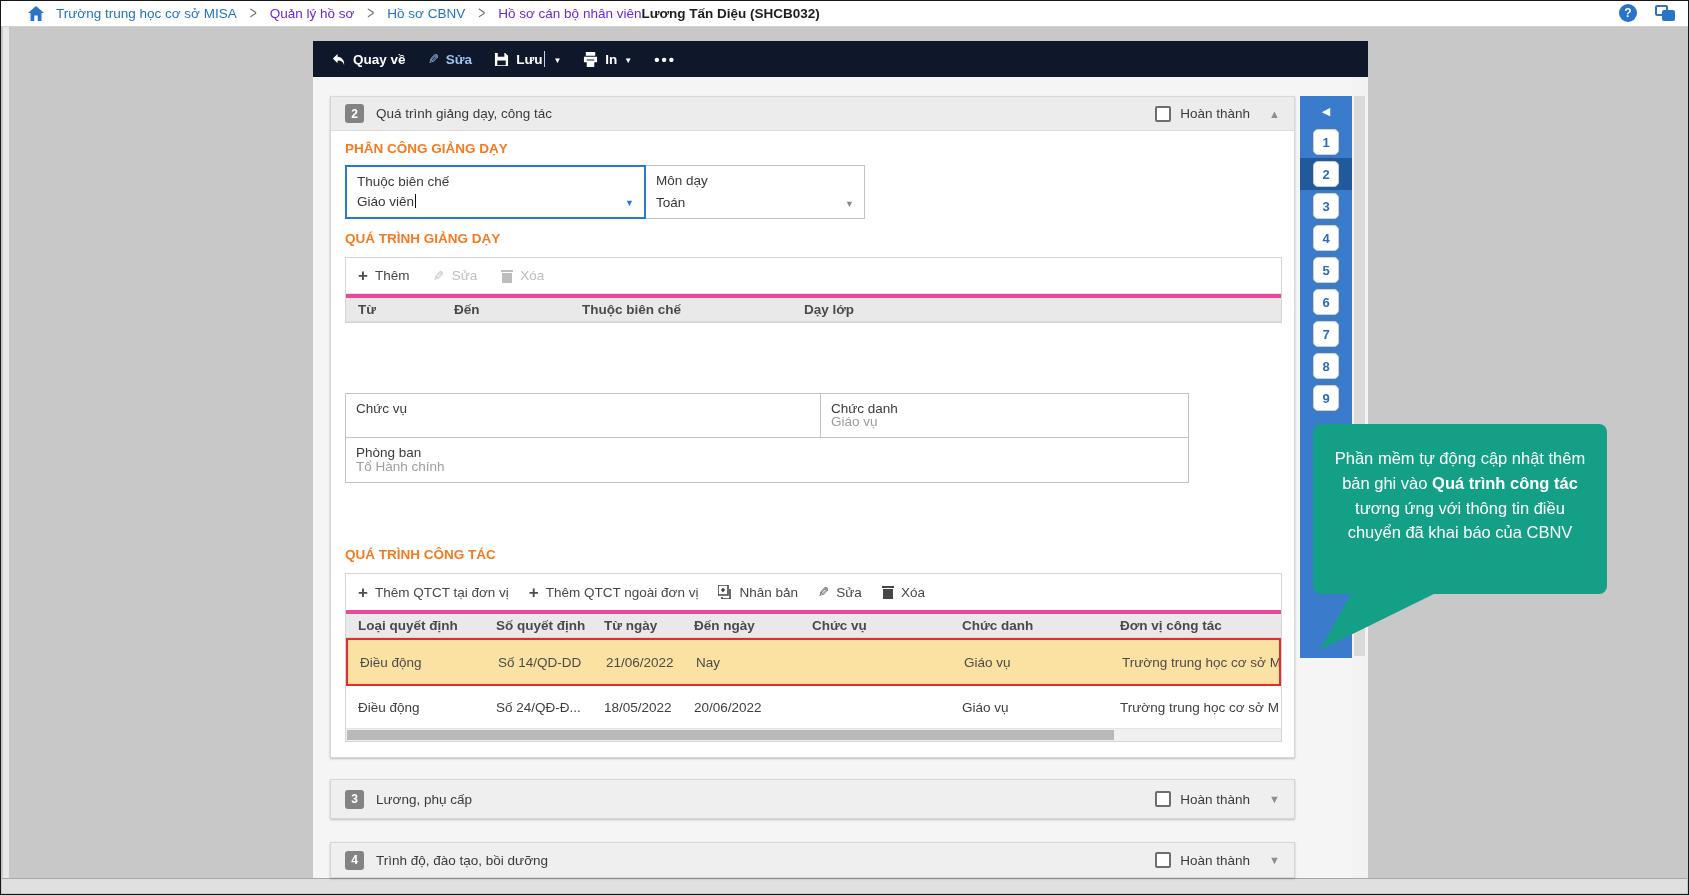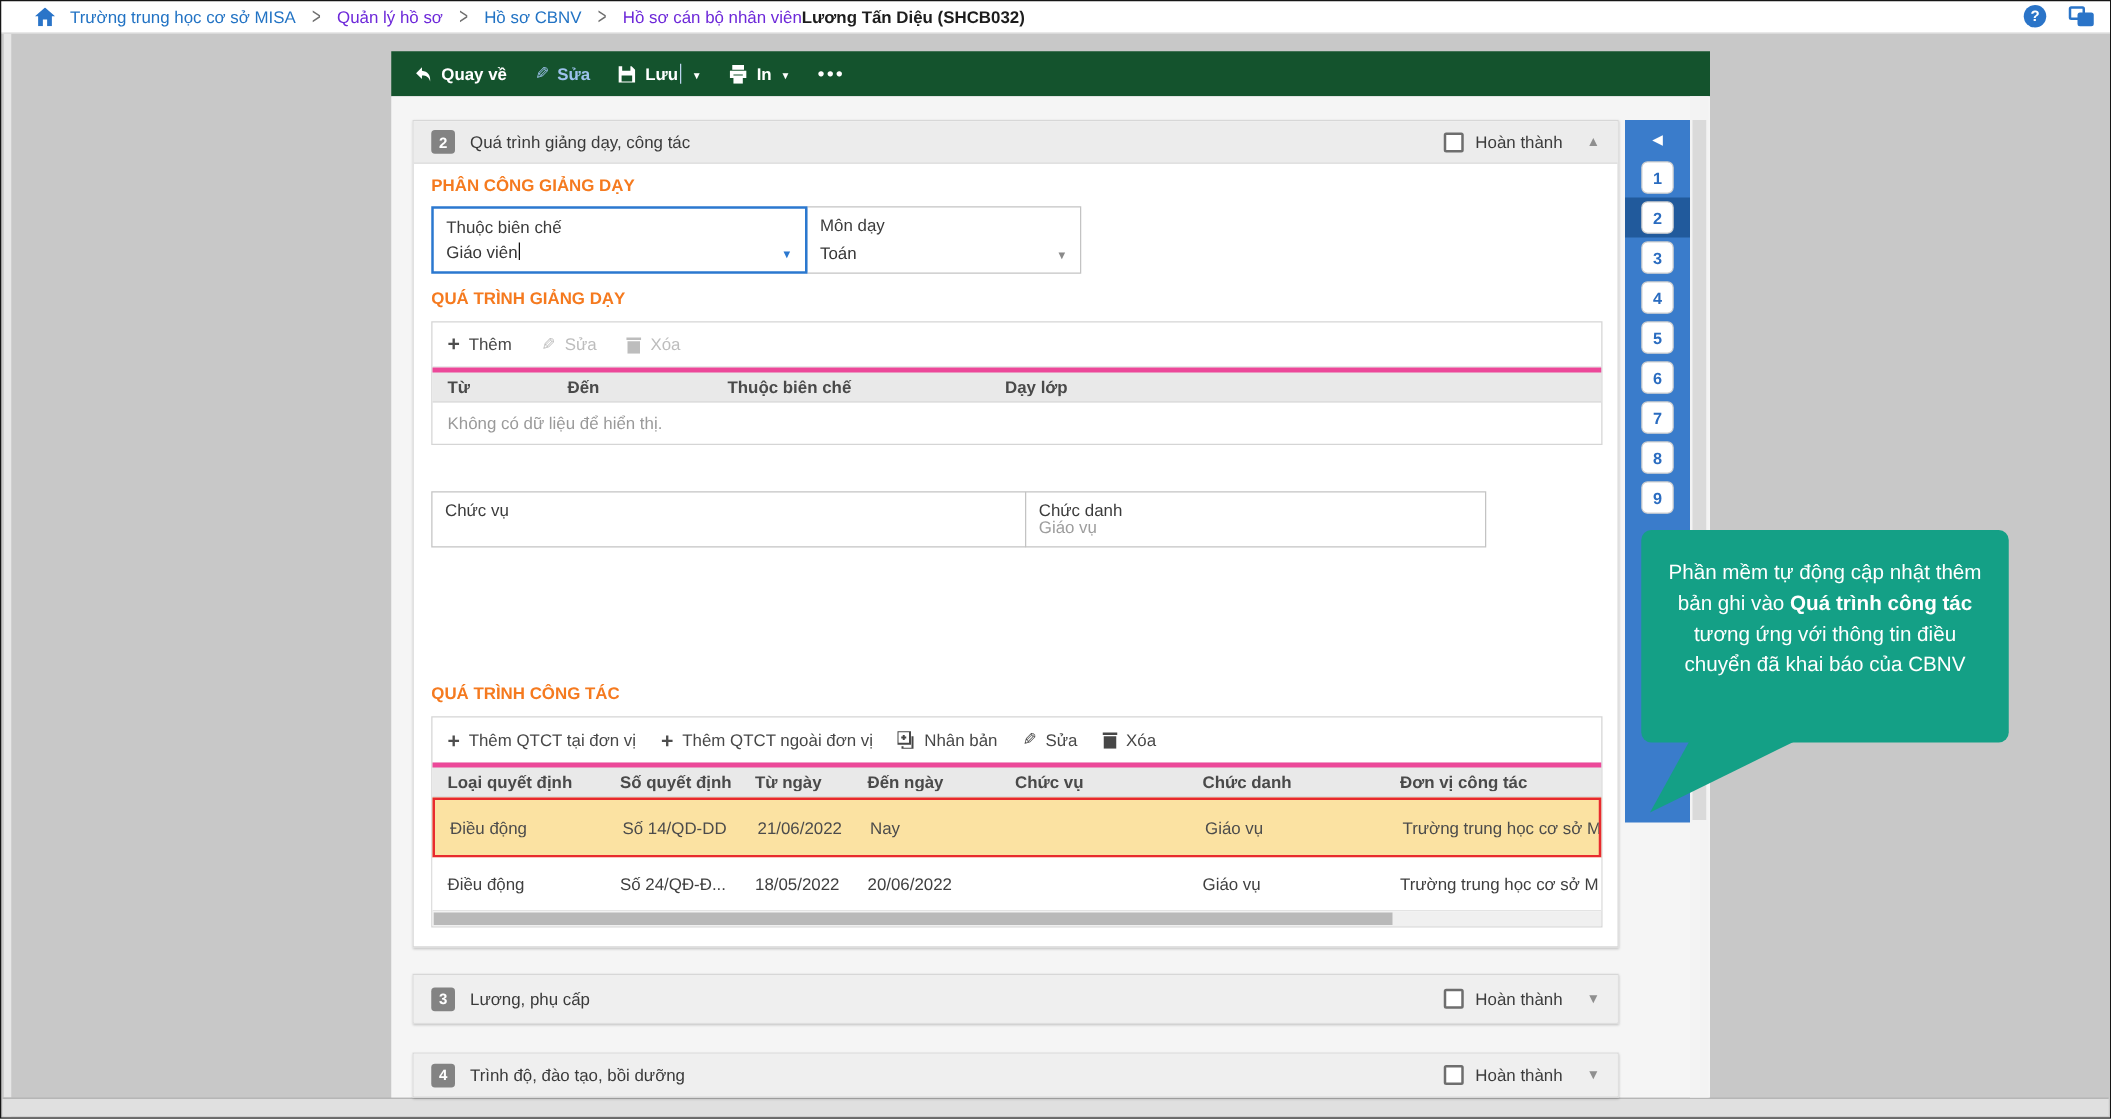--- a/index.html
+++ b/index.html
@@ -19,21 +19,21 @@
   .chat-ico { position:relative; width:20px; height:16px; }
   .chat-ico .b1 { position:absolute; left:0; top:0; width:13px; height:11px; border:2px solid #2a74c8; border-radius:2px; background:#fff; }
   .chat-ico .b2 { position:absolute; right:0; bottom:0; width:13px; height:11px; background:#2a74c8; border-radius:2px; }
 
   
   .left-strip { position:absolute; left:3px; top:27px; width:6px; height:866px; background:#e7e7e7; }
   .bottom-strip { position:absolute; left:2px; top:878px; width:1685px; height:15px; background:#e0e0e0; border-top:1px solid #a8a8a8; }
 
   
   .content-col { position:absolute; left:313px; top:77px; width:1055px; height:801px; background:#f5f5f5; }
-  .blue-toolbar { position:absolute; left:313px; top:41px; width:1055px; height:36px; background:#14532d; display:flex; align-items:center; padding-left:18px; color:#fff; }
+  .blue-toolbar { position:absolute; left:313px; top:41px; width:1055px; height:36px; background:#0f172a; display:flex; align-items:center; padding-left:18px; color:#fff; }
   .tb-btn { display:flex; align-items:center; gap:7px; margin-right:22px; font-weight:bold; cursor:pointer; }
   .tb-btn.disabled { color:#9dc2ec; cursor:default; }
   .tb-sep { width:1px; height:16px; background:#bcd4ef; margin:0 8px 0 2px; }
   .tb-caret { font-size:8px; position:relative; top:1px; }
   .tb-more { font-weight:bold; letter-spacing:2px; font-size:15px; cursor:pointer; }
   .tb-ico { width:15px; height:15px; }
 
   
   .card { position:absolute; background:#fff; border:1px solid #d7d7d7; box-shadow:0 1px 2px rgba(0,0,0,.22); }
   .card2 { left:330px; top:96px; width:965px; height:662px; }
@@ -197,31 +197,36 @@
           </svg>
         <span>Xóa</span>
       </div>
     </div>
     <div class="thead grid1">
       <div>Từ</div>
       <div>Đến</div>
       <div>Thuộc biên chế</div>
       <div>Dạy lớp</div>
     </div>
-    <div class="empty-row">Không có dữ liệu để hiển thị.</div>
   </div>
 
   <div class="fieldrow" style="left:14px; top:296px; height:45px;">
     <div class="fcell" style="width:476px;">
       <div class="flabel">Chức vụ</div>
       <div class="fvalue gray"></div>
     </div>
     <div class="fcell" style="width:369px;">
       <div class="flabel">Chức danh</div>
       <div class="fvalue gray">Giáo vụ</div>
+    </div>
+  </div>
+  <div class="fieldrow" style="left:14px; top:340px; height:46px;">
+    <div class="fcell" style="width:844px;">
+      <div class="flabel">Phòng ban</div>
+      <div class="fvalue gray">Tổ Hành chính</div>
     </div>
   </div>
 
   <div class="orange-title" style="top:450px;">QUÁ TRÌNH CÔNG TÁC</div>
   <div class="tbox tb2" style="top:476px;">
     <div class="tbox-toolbar">
       <div class="titem">
         <span class="plus">+</span>
         <span>Thêm QTCT tại đơn vị</span>
       </div>

